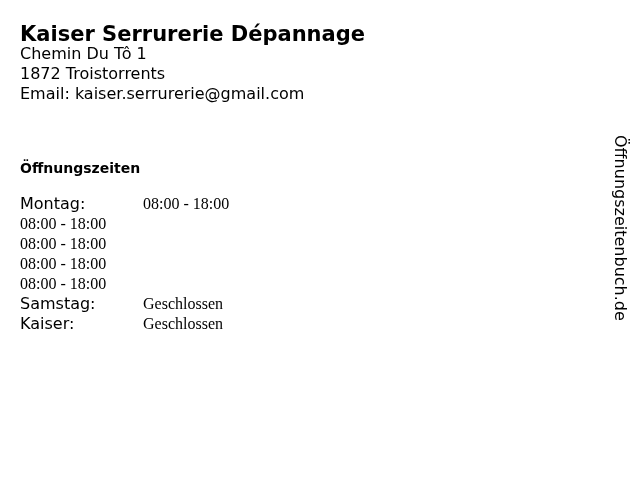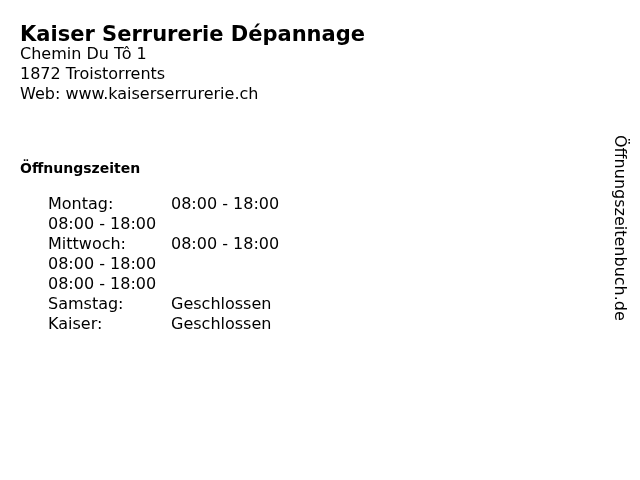--- a/index.html
+++ b/index.html
@@ -41,60 +41,58 @@
     font-weight: 700;
     white-space: nowrap;
   }
 
   .hours-table {
     position: absolute;
     left: 20px;
     top: 194px;
     font-size: 16px;
     line-height: 20px;
-    margin-left: 28px;
   }
   .hours-row { display: flex; }
   .hours-day { width: 123px; white-space: nowrap; }
-  .hours-time { white-space: nowrap; }
+  .hours-time { white-space: nowrap; font-family: Liberation Serif, serif; }
 
   .branding-vertical {
     position: absolute;
     left: 611px;
     top: 135px;
     writing-mode: vertical-rl;
     font-size: 16px;
     white-space: nowrap;
     color: #000000;
     text-decoration: none;
   }
 </style>
 </head>
 <body>
 
 <h1 class="title">Kaiser Serrurerie Dépannage</h1>
 
 <div class="contact-block">
   <div>Chemin Du Tô 1</div>
   <div>1872 Troistorrents</div>
-  <div><span>Web:</span> <span>www.kaiserserrurerie.ch</span></div>
+  <div><span>Email:</span> <span>kaiser.serrurerie@gmail.com</span></div>
 </div>
 
 <h2 class="hours-heading">Öffnungszeiten</h2>
 
 <div class="hours-table">
   <div class="hours-row">
     <span class="hours-day">Montag:</span>
     <span class="hours-time">08:00 - 18:00</span>
   </div>
   <div class="hours-row">
     <span class="hours-time">08:00 - 18:00</span>
   </div>
   <div class="hours-row">
-    <span class="hours-day">Mittwoch:</span>
     <span class="hours-time">08:00 - 18:00</span>
   </div>
   <div class="hours-row">
     <span class="hours-time">08:00 - 18:00</span>
   </div>
   <div class="hours-row">
     <span class="hours-time">08:00 - 18:00</span>
   </div>
   <div class="hours-row">
     <span class="hours-day">Samstag:</span>

